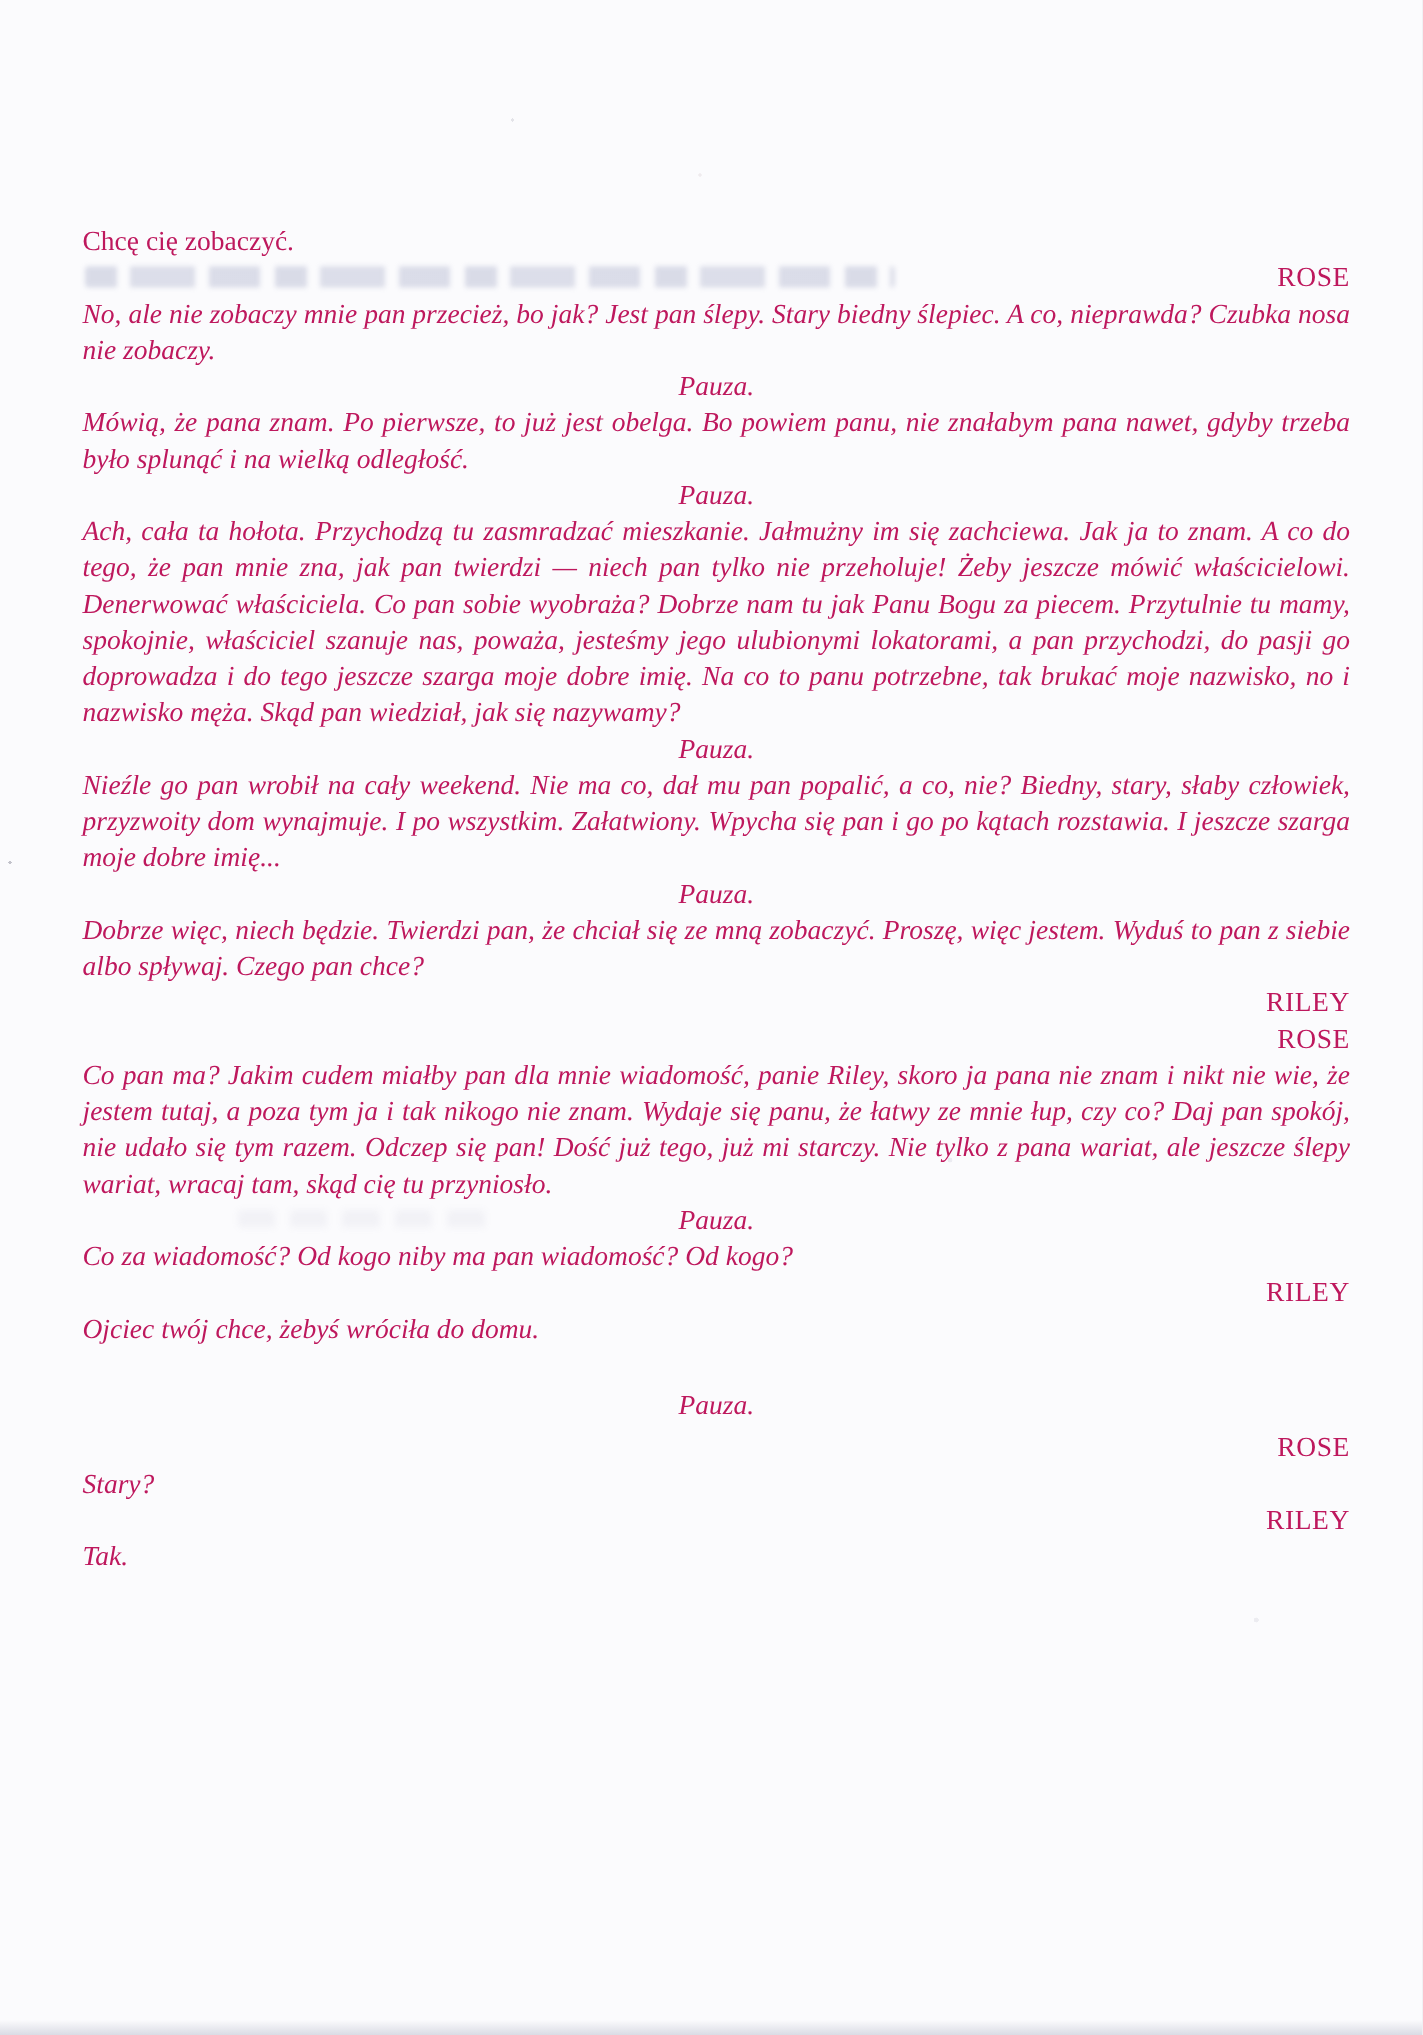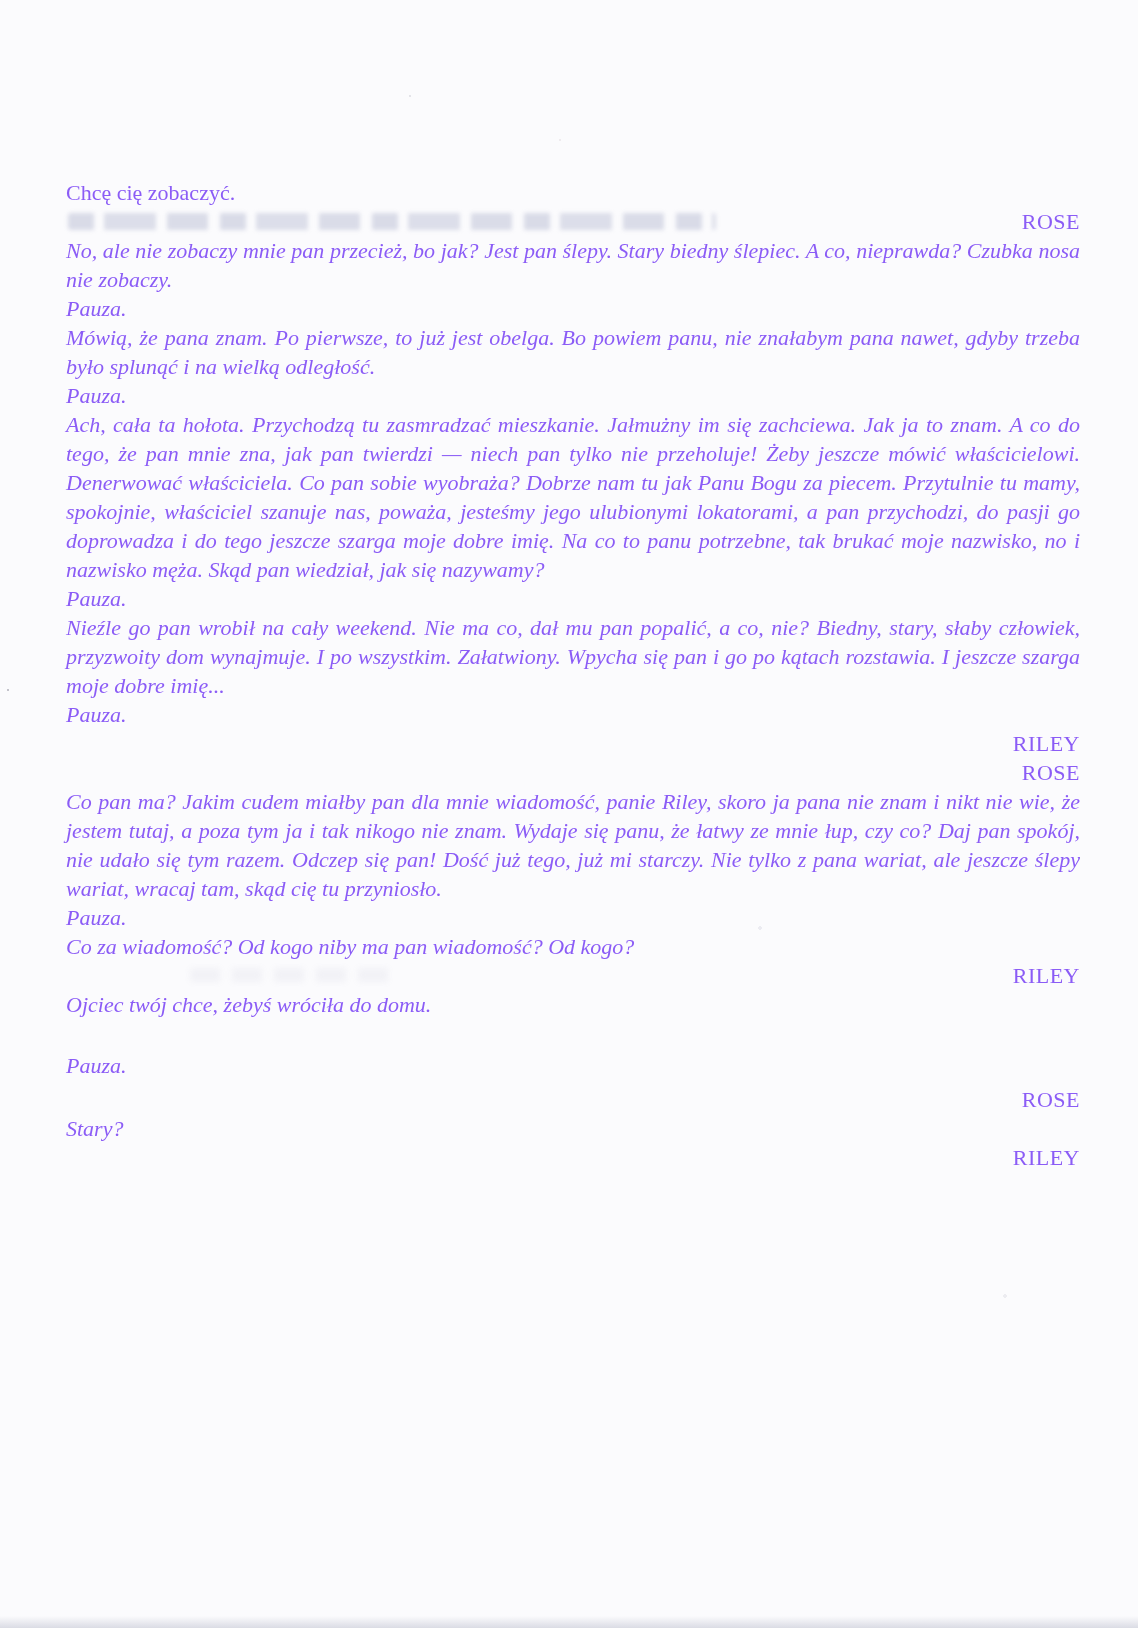--- a/index.html
+++ b/index.html
@@ -5,21 +5,21 @@
 <style>
   html, body { margin: 0; padding: 0; background: #e9e9ec; }
   .page {
     position: relative;
     width: 1138px;
     height: 1628px;
     margin: 0 auto;
     background: #fbfbfd;
     overflow: hidden;
     font-family: "Liberation Serif", "DejaVu Serif", serif;
-    color: #8b5cf6;
+    color: #be185d;
   }
   
   .page::before {
     content: "";
     position: absolute; inset: 0;
     background:
       radial-gradient(circle 2px at 410px 96px,  rgba(120,120,140,.18) 0 60%, transparent 70%),
       radial-gradient(circle 2px at 560px 140px, rgba(150,120,130,.12) 0 60%, transparent 70%),
       radial-gradient(circle 2px at 8px 690px,   rgba(90,90,110,.35)  0 60%, transparent 70%),
       radial-gradient(circle 3px at 760px 928px, rgba(140,140,170,.14) 0 60%, transparent 70%),
@@ -38,21 +38,21 @@
   .content p { margin: 0; }
   .continuation { text-align: left; margin-bottom: 33px; }
   .speech, .pause-block { }
   .speech:first-of-type { margin-top: 0; }
   .pause-block { margin-top: 32px; margin-bottom: 5px; }
   .speaker {
     letter-spacing: .5px;
     text-align: right;
   }
   .para { text-align: justify; font-style: italic; }
-  .pause-line { text-align: left; font-style: italic; font-family: Liberation Serif, serif; }
+  .pause-line { text-align: center; font-style: italic; font-family: Liberation Serif, serif; }
   
   .ghost-line {
     position: absolute;
     left: 68px; top: 213px;
     width: 648px; height: 17px;
     background:
       repeating-linear-gradient(90deg,
         rgba(139,146,182,.60) 0 26px, transparent 26px 36px,
         rgba(139,146,182,.55) 36px 88px, transparent 88px 99px,
         rgba(139,146,182,.58) 99px 140px, transparent 140px 152px);
@@ -89,20 +89,21 @@
         <section class="speech">
           <p class="speaker">ROSE</p>
           <p class="para">No, ale nie zobaczy mnie pan przecież, bo jak? Jest pan ślepy. Stary biedny ślepiec. A co, nieprawda? Czubka nosa nie zobaczy.</p>
           <p class="pause-line">Pauza.</p>
           <p class="para">Mówią, że pana znam. Po pierwsze, to już jest obelga. Bo powiem panu, nie znałabym pana nawet, gdyby trzeba było splunąć i na wielką odległość.</p>
           <p class="pause-line">Pauza.</p>
           <p class="para">Ach, cała ta hołota. Przychodzą tu zasmradzać mieszkanie. Jałmużny im się zachciewa. Jak ja to znam. A co do tego, że pan mnie zna, jak pan twierdzi — niech pan tylko nie przeholuje! Żeby jeszcze mówić właścicielowi. Denerwować właściciela. Co pan sobie wyobraża? Dobrze nam tu jak Panu Bogu za piecem. Przytulnie tu mamy, spokojnie, właściciel szanuje nas, poważa, jesteśmy jego ulubionymi lokatorami, a pan przychodzi, do pasji go doprowadza i do tego jeszcze szarga moje dobre imię. Na co to panu potrzebne, tak brukać moje nazwisko, no i nazwisko męża. Skąd pan wiedział, jak się nazywamy?</p>
           <p class="pause-line">Pauza.</p>
           <p class="para">Nieźle go pan wrobił na cały weekend. Nie ma co, dał mu pan popalić, a co, nie? Biedny, stary, słaby człowiek, przyzwoity dom wynajmuje. I po wszystkim. Załatwiony. Wpycha się pan i go po kątach rozstawia. I jeszcze szarga moje dobre imię...</p>
           <p class="pause-line">Pauza.</p>
+          <p class="para">Dobrze więc, niech będzie. Twierdzi pan, że chciał się ze mną zobaczyć. Proszę, więc jestem. Wyduś to pan z siebie albo spływaj. Czego pan chce?</p>
         </section>
         <section class="speech">
           <p class="speaker">RILEY</p>
         </section>
         <section class="speech">
           <p class="speaker">ROSE</p>
           <p class="para">Co pan ma? Jakim cudem miałby pan dla mnie wiadomość, panie Riley, skoro ja pana nie znam i nikt nie wie, że jestem tutaj, a poza tym ja i tak nikogo nie znam. Wydaje się panu, że łatwy ze mnie łup, czy co? Daj pan spokój, nie udało się tym razem. Odczep się pan! Dość już tego, już mi starczy. Nie tylko z pana wariat, ale jeszcze ślepy wariat, wracaj tam, skąd cię tu przyniosło.</p>
           <p class="pause-line">Pauza.</p>
           <p class="para">Co za wiadomość? Od kogo niby ma pan wiadomość? Od kogo?</p>
         </section>
@@ -112,18 +113,19 @@
         </section>
         <div class="pause-block">
           <p class="pause-line">Pauza.</p>
         </div>
         <section class="speech">
           <p class="speaker">ROSE</p>
           <p class="para">Stary?</p>
         </section>
         <section class="speech">
           <p class="speaker">RILEY</p>
+          <p class="para">Tak.</p>
         </section>
       </div>
   </div>
 
   <div class="bottom-shadow"></div>
 </div>
 
 </body></html>

